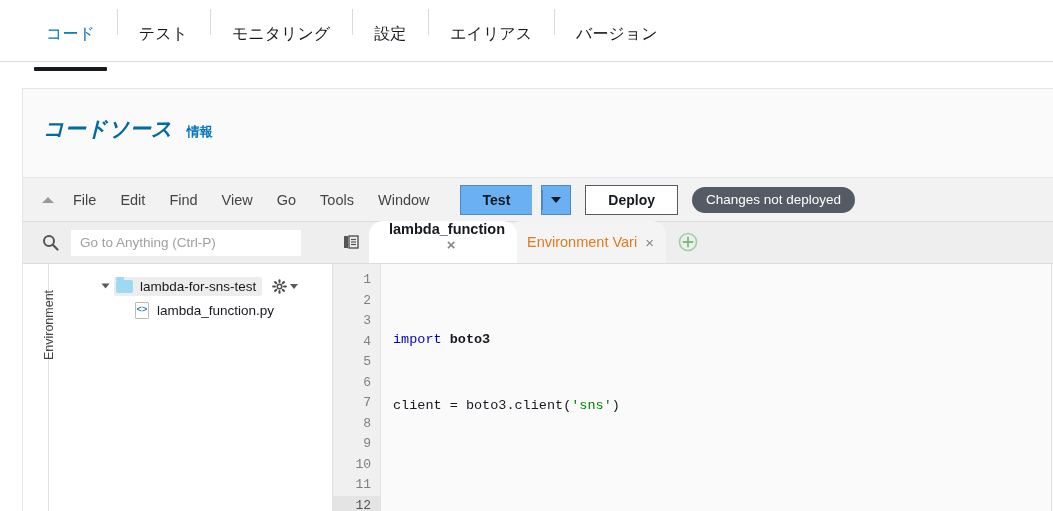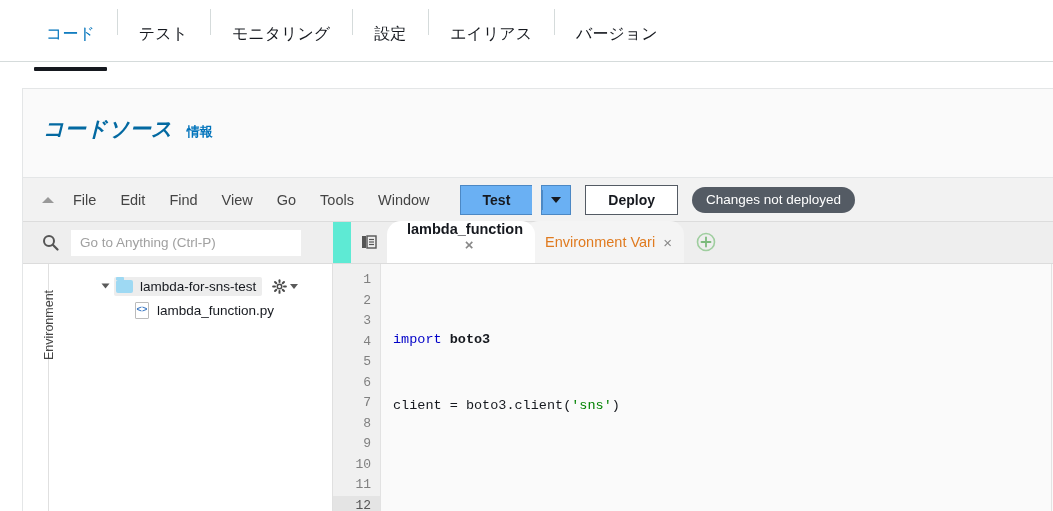--- a/index.html
+++ b/index.html
@@ -150,25 +150,24 @@
     font-size: 13.5px;
     height: 26px; line-height: 26px;
     padding: 0 14px;
     border-radius: 13px;
     white-space: nowrap;
   }
 
   
   #ide-subbar {
     height: 42px;
-    background: #5eead4;
+    background: #ef4444;
     border-bottom: 1px solid #dcdcdc;
     display: flex; align-items: stretch;
     position: relative;
-    gap: 18px;
   }
   #search-zone {
     width: 310px;
     display: flex; align-items: center;
     padding-left: 14px;
     background: #eeeeee;
   }
   #search-icon { width: 26px; display:flex; align-items:center; justify-content:center; cursor: pointer; }
   #search-input {
     margin-left: 8px;

